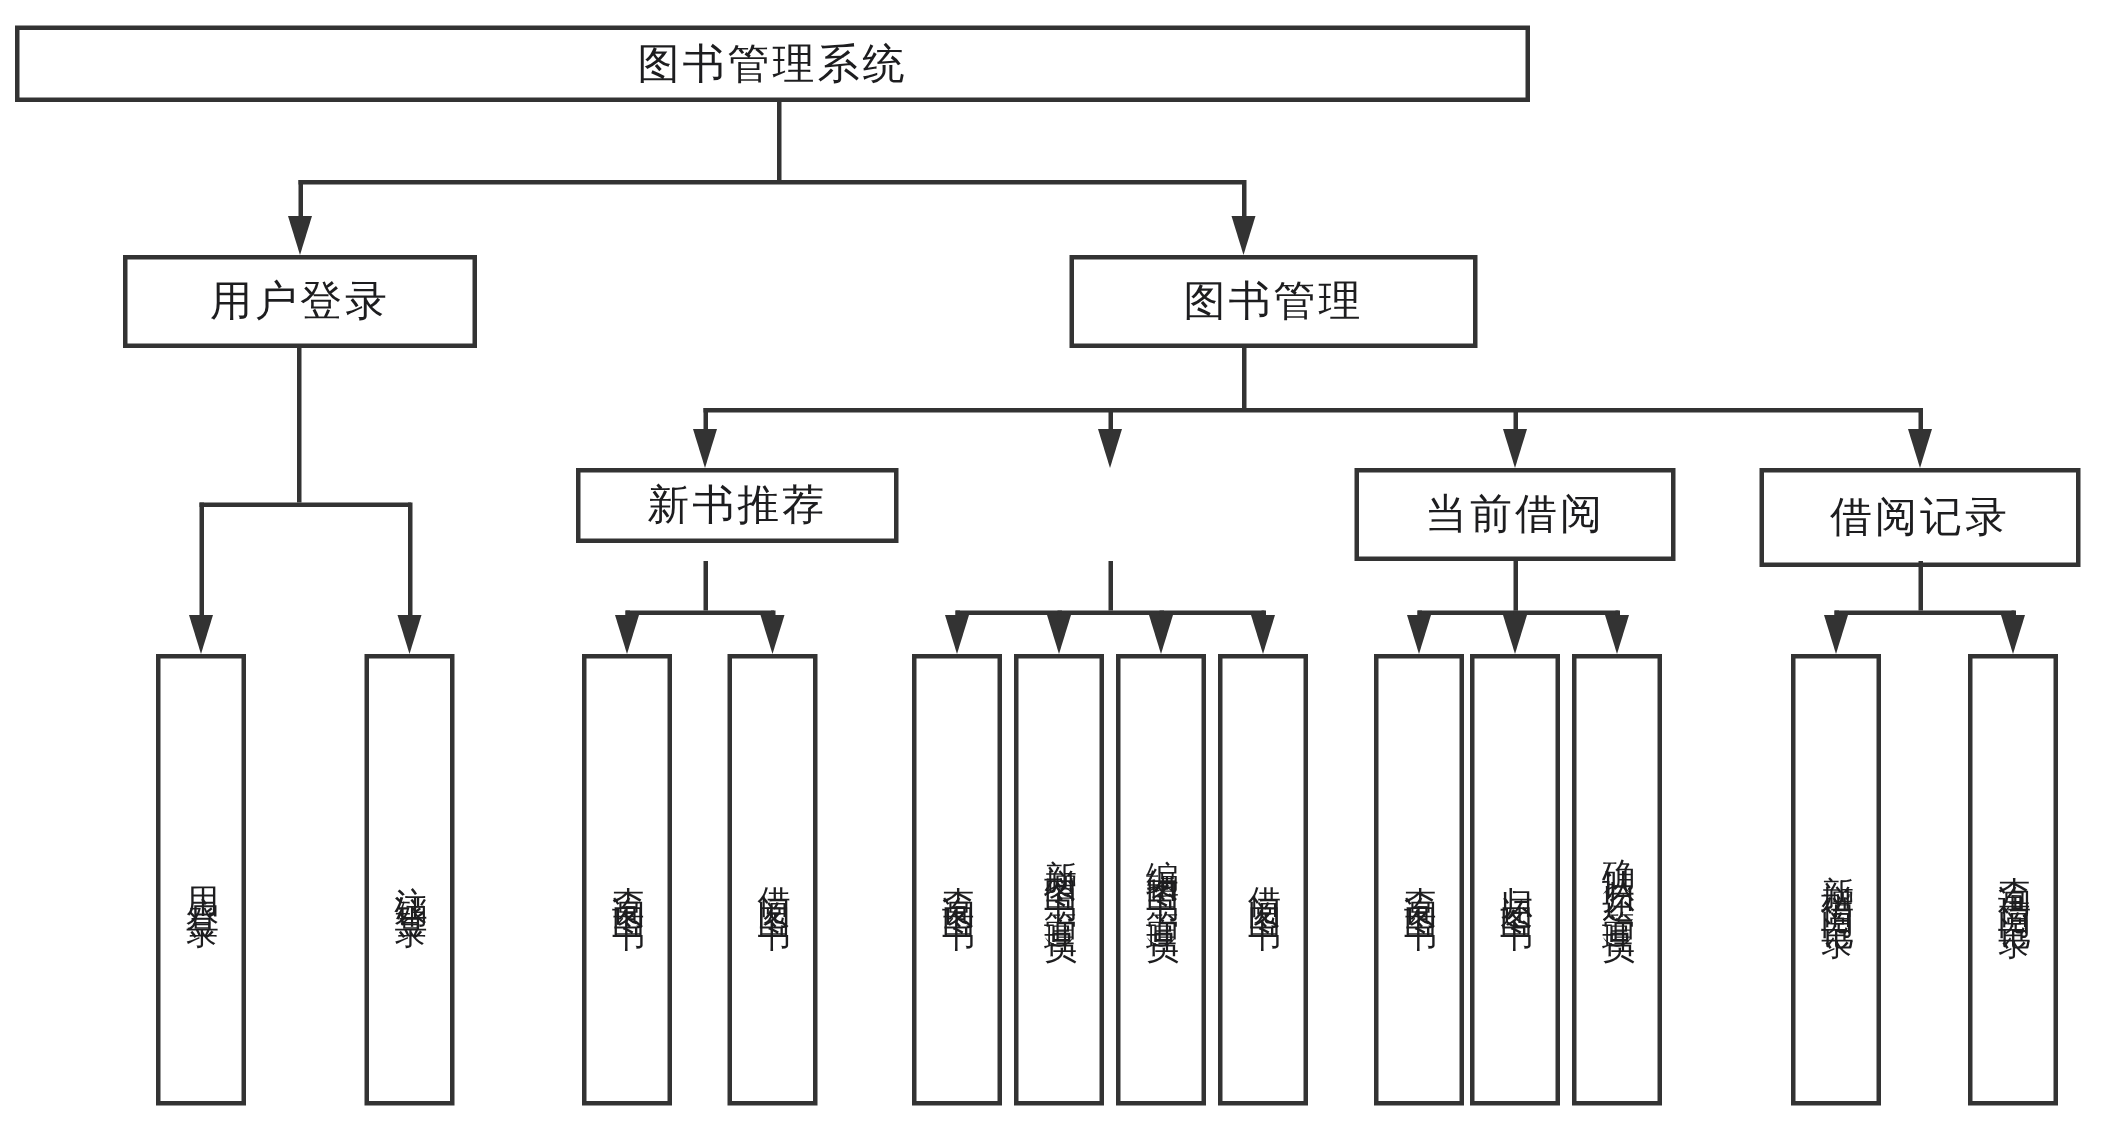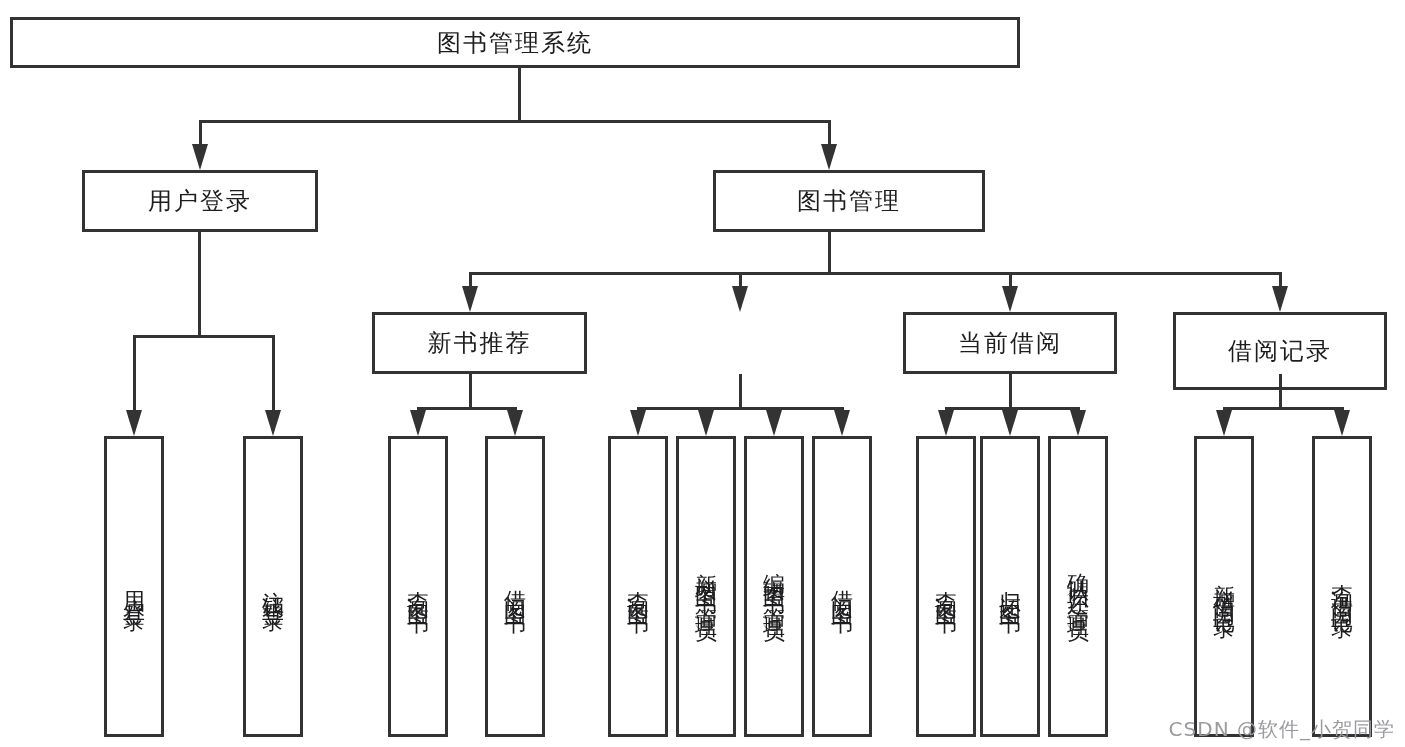--- a/index.html
+++ b/index.html
@@ -13,21 +13,21 @@
   .box{
     position:absolute;
     box-sizing:border-box;
     border:3px solid #333333;
     background:#ffffff;
     display:flex;
     align-items:center;
     justify-content:center;
     color:#1d1d1f;
   }
-  .hnode{font-size:24px;letter-spacing:2px;}
+  .hnode{font-size:28px;letter-spacing:2px;}
   .vnode span{
     writing-mode:vertical-rl;
     text-orientation:mixed;
     font-size:22px;
     letter-spacing:7px;
     line-height:1;
     color:#1d1d1f;
   }
   .vl{position:absolute;width:3px;background:#333333;}
   .hl{position:absolute;height:3px;background:#333333;}
@@ -79,27 +79,27 @@
   <div class="hl" style="left:469px;top:272px;width:812px;"></div>
   <div class="vl" style="left:469px;top:272px;height:16px;"></div>
   <div class="ah" style="left:462px;top:286px;"></div>
   <div class="vl" style="left:739px;top:272px;height:16px;"></div>
   <div class="ah" style="left:732px;top:286px;"></div>
   <div class="vl" style="left:1009px;top:272px;height:16px;"></div>
   <div class="ah" style="left:1002px;top:286px;"></div>
   <div class="vl" style="left:1279px;top:272px;height:16px;"></div>
   <div class="ah" style="left:1272px;top:286px;"></div>
 
-  <div class="box hnode" style="left:372px;top:312px;width:215px;height:62px;">
+  <div class="box hnode" style="left:384px;top:312px;width:215px;height:50px;">
     <span>新书推荐</span>
   </div>
   <div class="box hnode" style="left:903px;top:312px;width:214px;height:62px;">
     <span>当前借阅</span>
   </div>
-  <div class="box hnode" style="left:1173px;top:312px;width:214px;height:78px;">
+  <div class="box hnode" style="left:1173px;top:312px;width:214px;height:66px;">
     <span>借阅记录</span>
   </div>
 
   <div class="vl" style="left:469px;top:374px;height:33px;"></div>
   <div class="hl" style="left:417px;top:407px;width:99px;"></div>
   <div class="vl" style="left:417px;top:407px;height:5px;"></div>
   <div class="ah" style="left:410px;top:410px;"></div>
   <div class="vl" style="left:514px;top:407px;height:5px;"></div>
   <div class="ah" style="left:507px;top:410px;"></div>
 
@@ -167,15 +167,14 @@
     <span>确认归还（管理员）</span>
   </div>
 
   <div class="box vnode" style="left:1194px;top:436px;width:60px;height:301px;">
     <span>新增借阅记录</span>
   </div>
   <div class="box vnode" style="left:1312px;top:436px;width:60px;height:301px;">
     <span>查询借阅记录</span>
   </div>
 
-  <div class="watermark">CSDN @软件_小贺同学</div>
 
 </div>
 
 </body></html>

